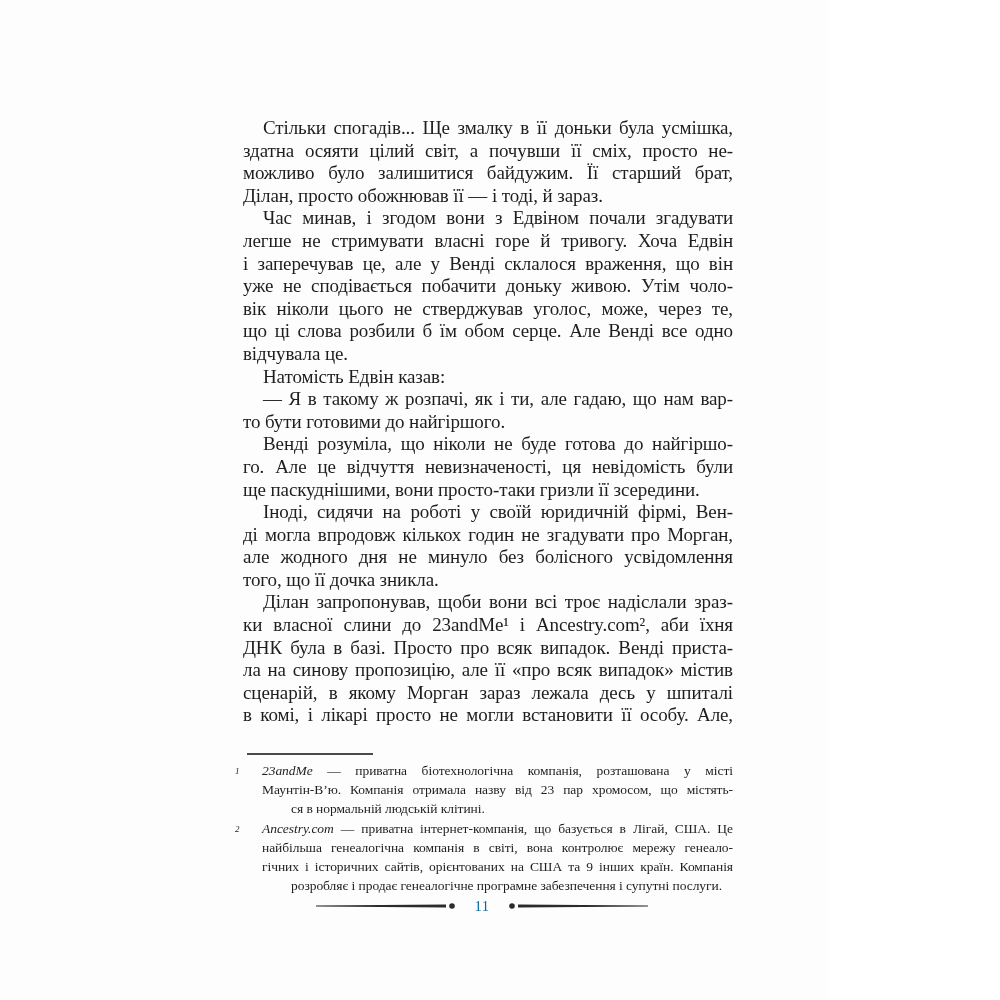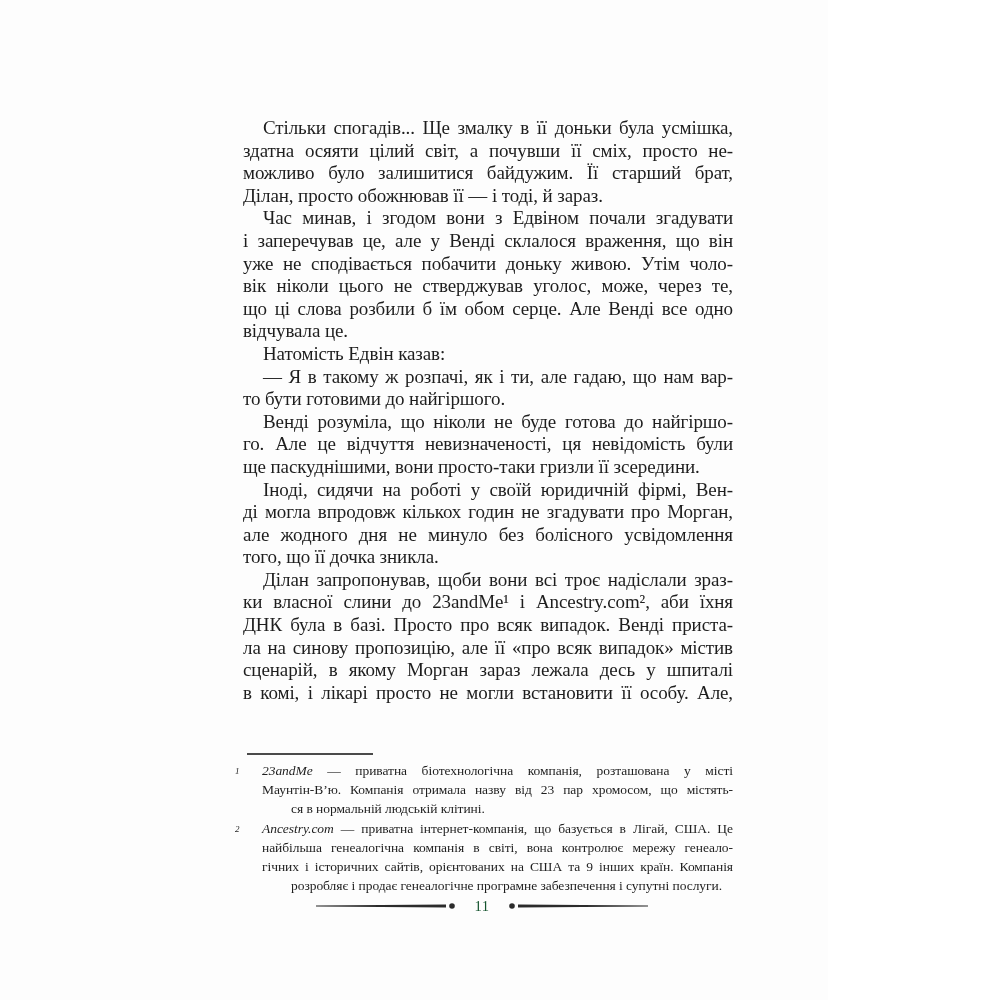--- a/index.html
+++ b/index.html
@@ -64,39 +64,40 @@
     left: 316px; top: 897px;
     width: 332px; height: 18px;
     display: flex;
     align-items: center;
     justify-content: space-between;
   }
   .page-number {
     width: 30px;
     text-align: center;
     font-size: 14.5px;
-    color: #14532d;
+    color: #0369a1;
     letter-spacing: 0.5px;
   }
   .rule-icon { display: block; }
 </style>
 </head>
 <body>
 
 <div class="page">
 
   <main class="text-block">
     <div class="para">
         <div class="line">Стільки спогадів... Ще змалку в її доньки була усмішка,</div>
         <div class="line">здатна осяяти цілий світ, а почувши її сміх, просто не-</div>
         <div class="line">можливо було залишитися байдужим. Її старший брат,</div>
         <div class="line">Ділан, просто обожнював її — і тоді, й зараз.</div>
       </div>
     <div class="para">
         <div class="line">Час минав, і згодом вони з Едвіном почали згадувати</div>
+        <div class="line">легше не стримувати власні горе й тривогу. Хоча Едвін</div>
         <div class="line">і заперечував це, але у Венді склалося враження, що він</div>
         <div class="line">уже не сподівається побачити доньку живою. Утім чоло-</div>
         <div class="line">вік ніколи цього не стверджував уголос, може, через те,</div>
         <div class="line">що ці слова розбили б їм обом серце. Але Венді все одно</div>
         <div class="line">відчувала це.</div>
       </div>
     <div class="para">
         <div class="line">Натомість Едвін казав:</div>
       </div>
     <div class="para">

